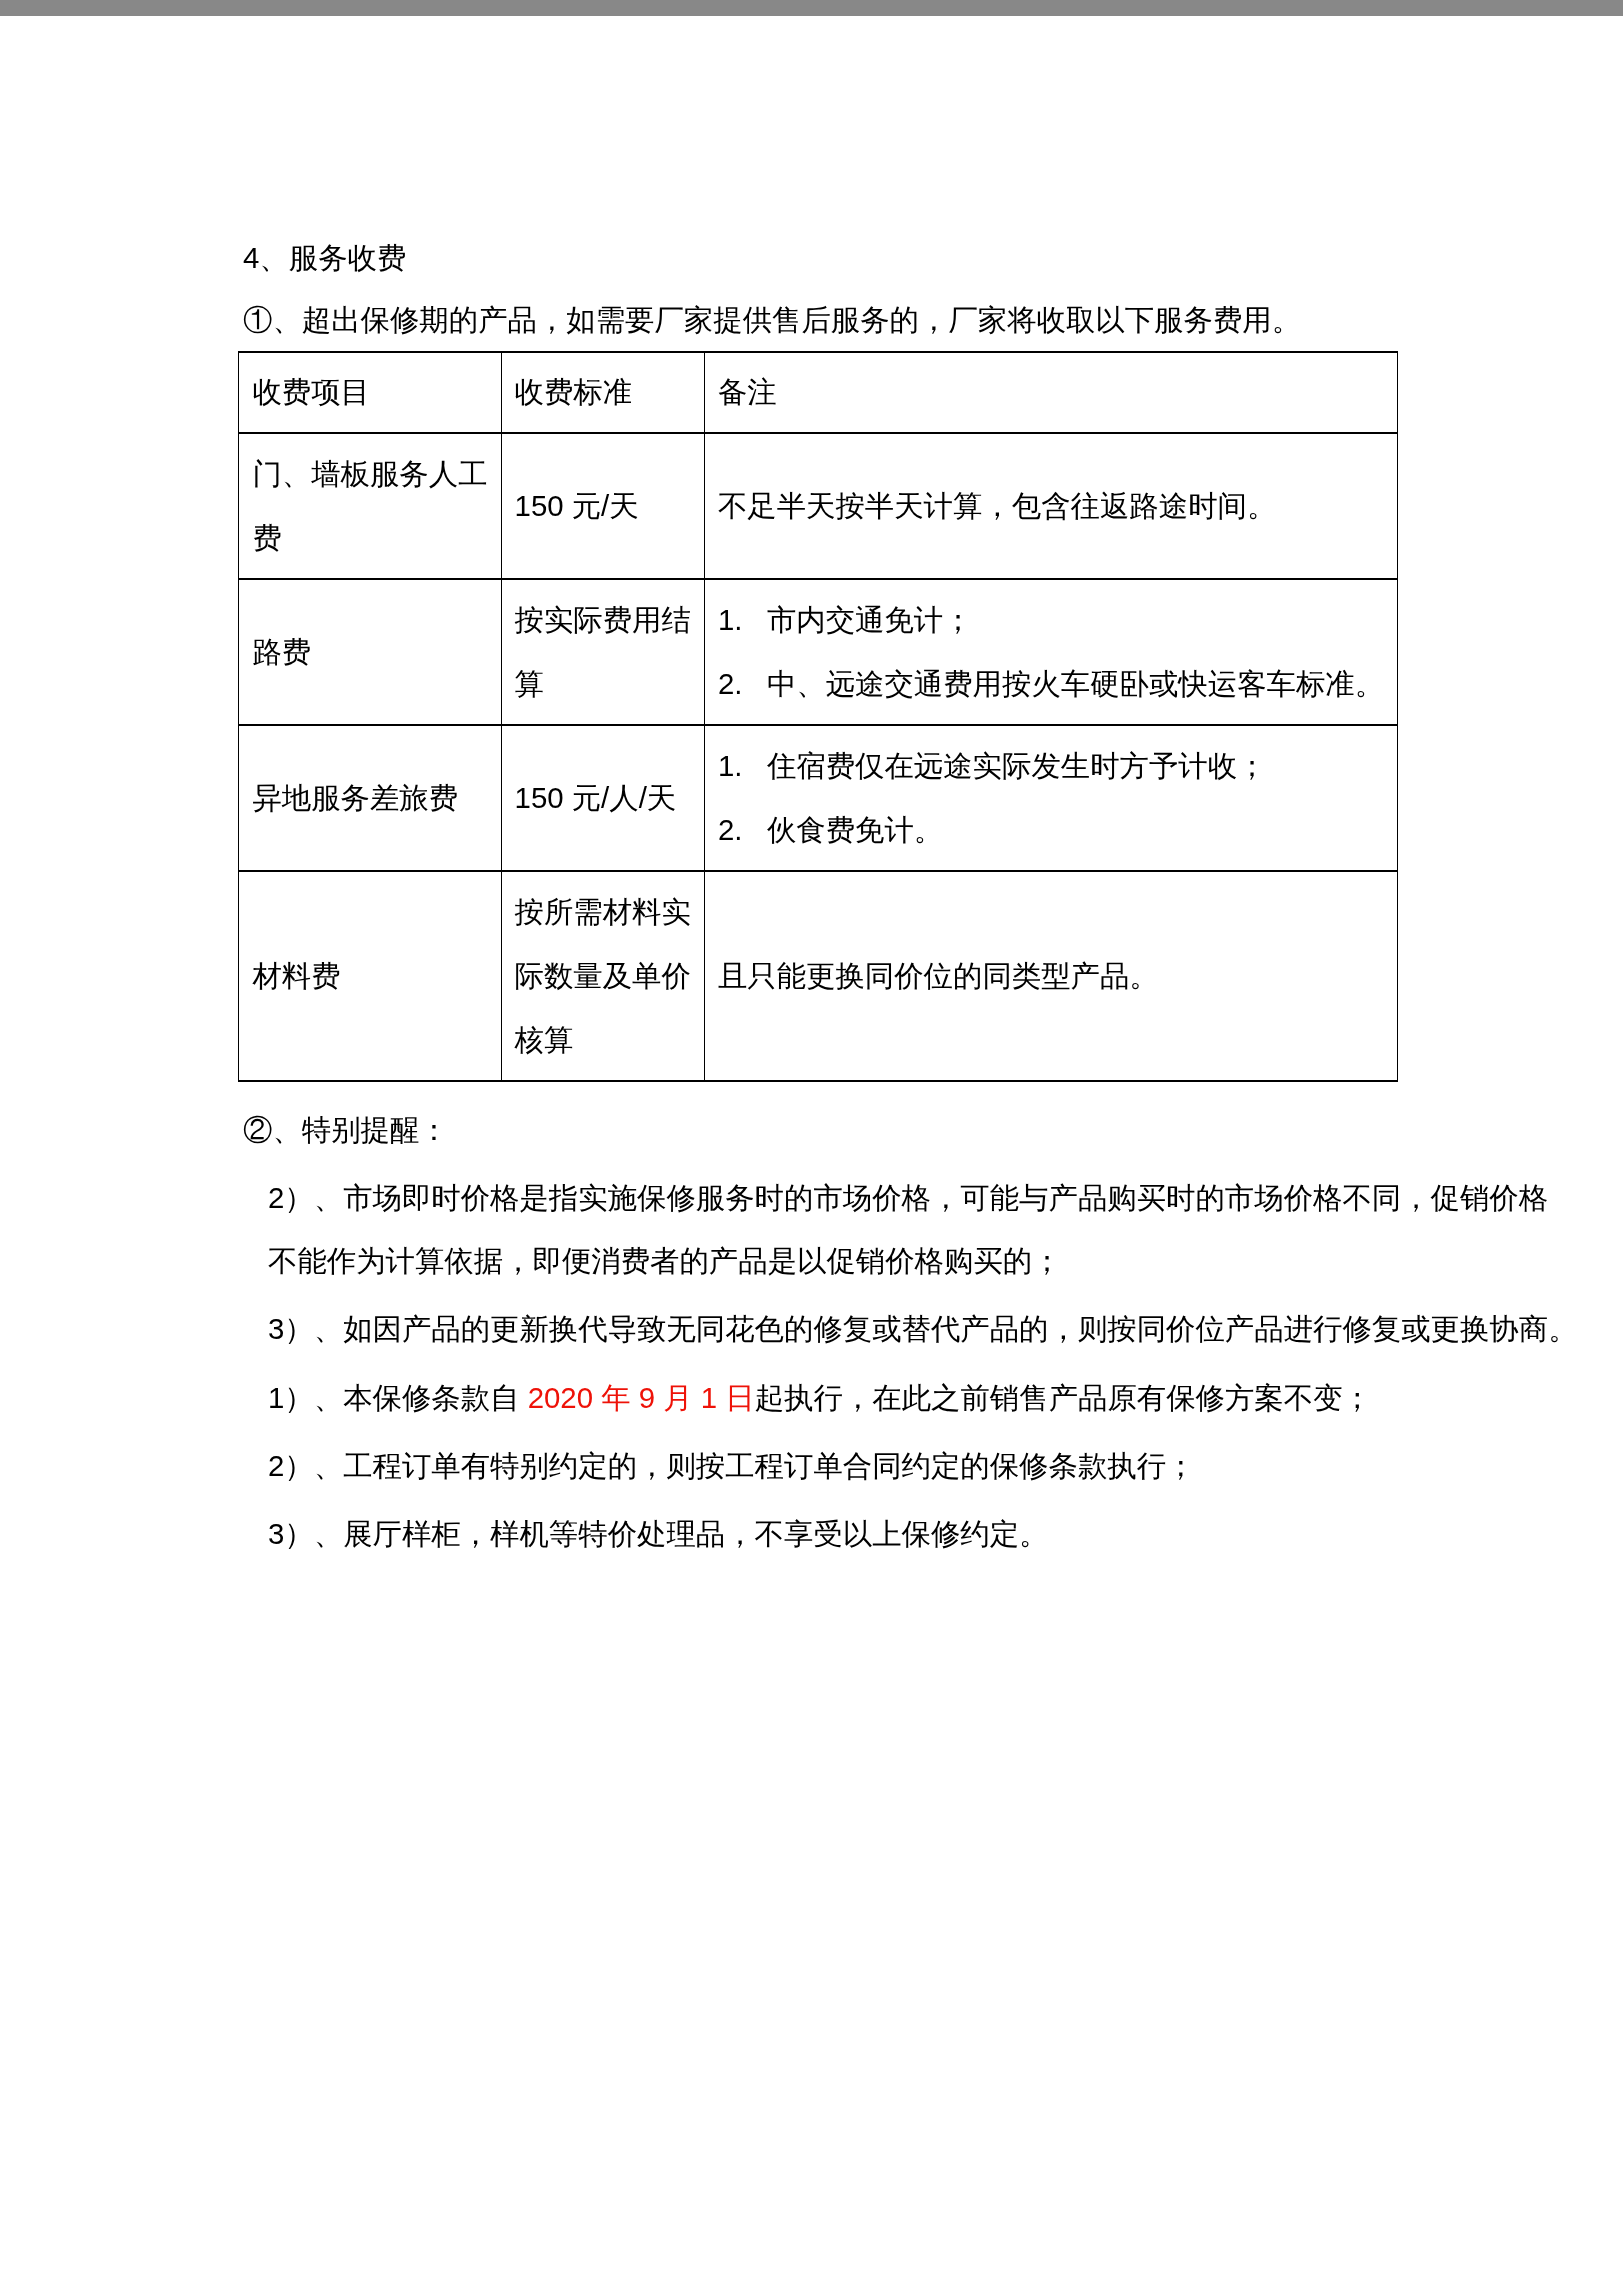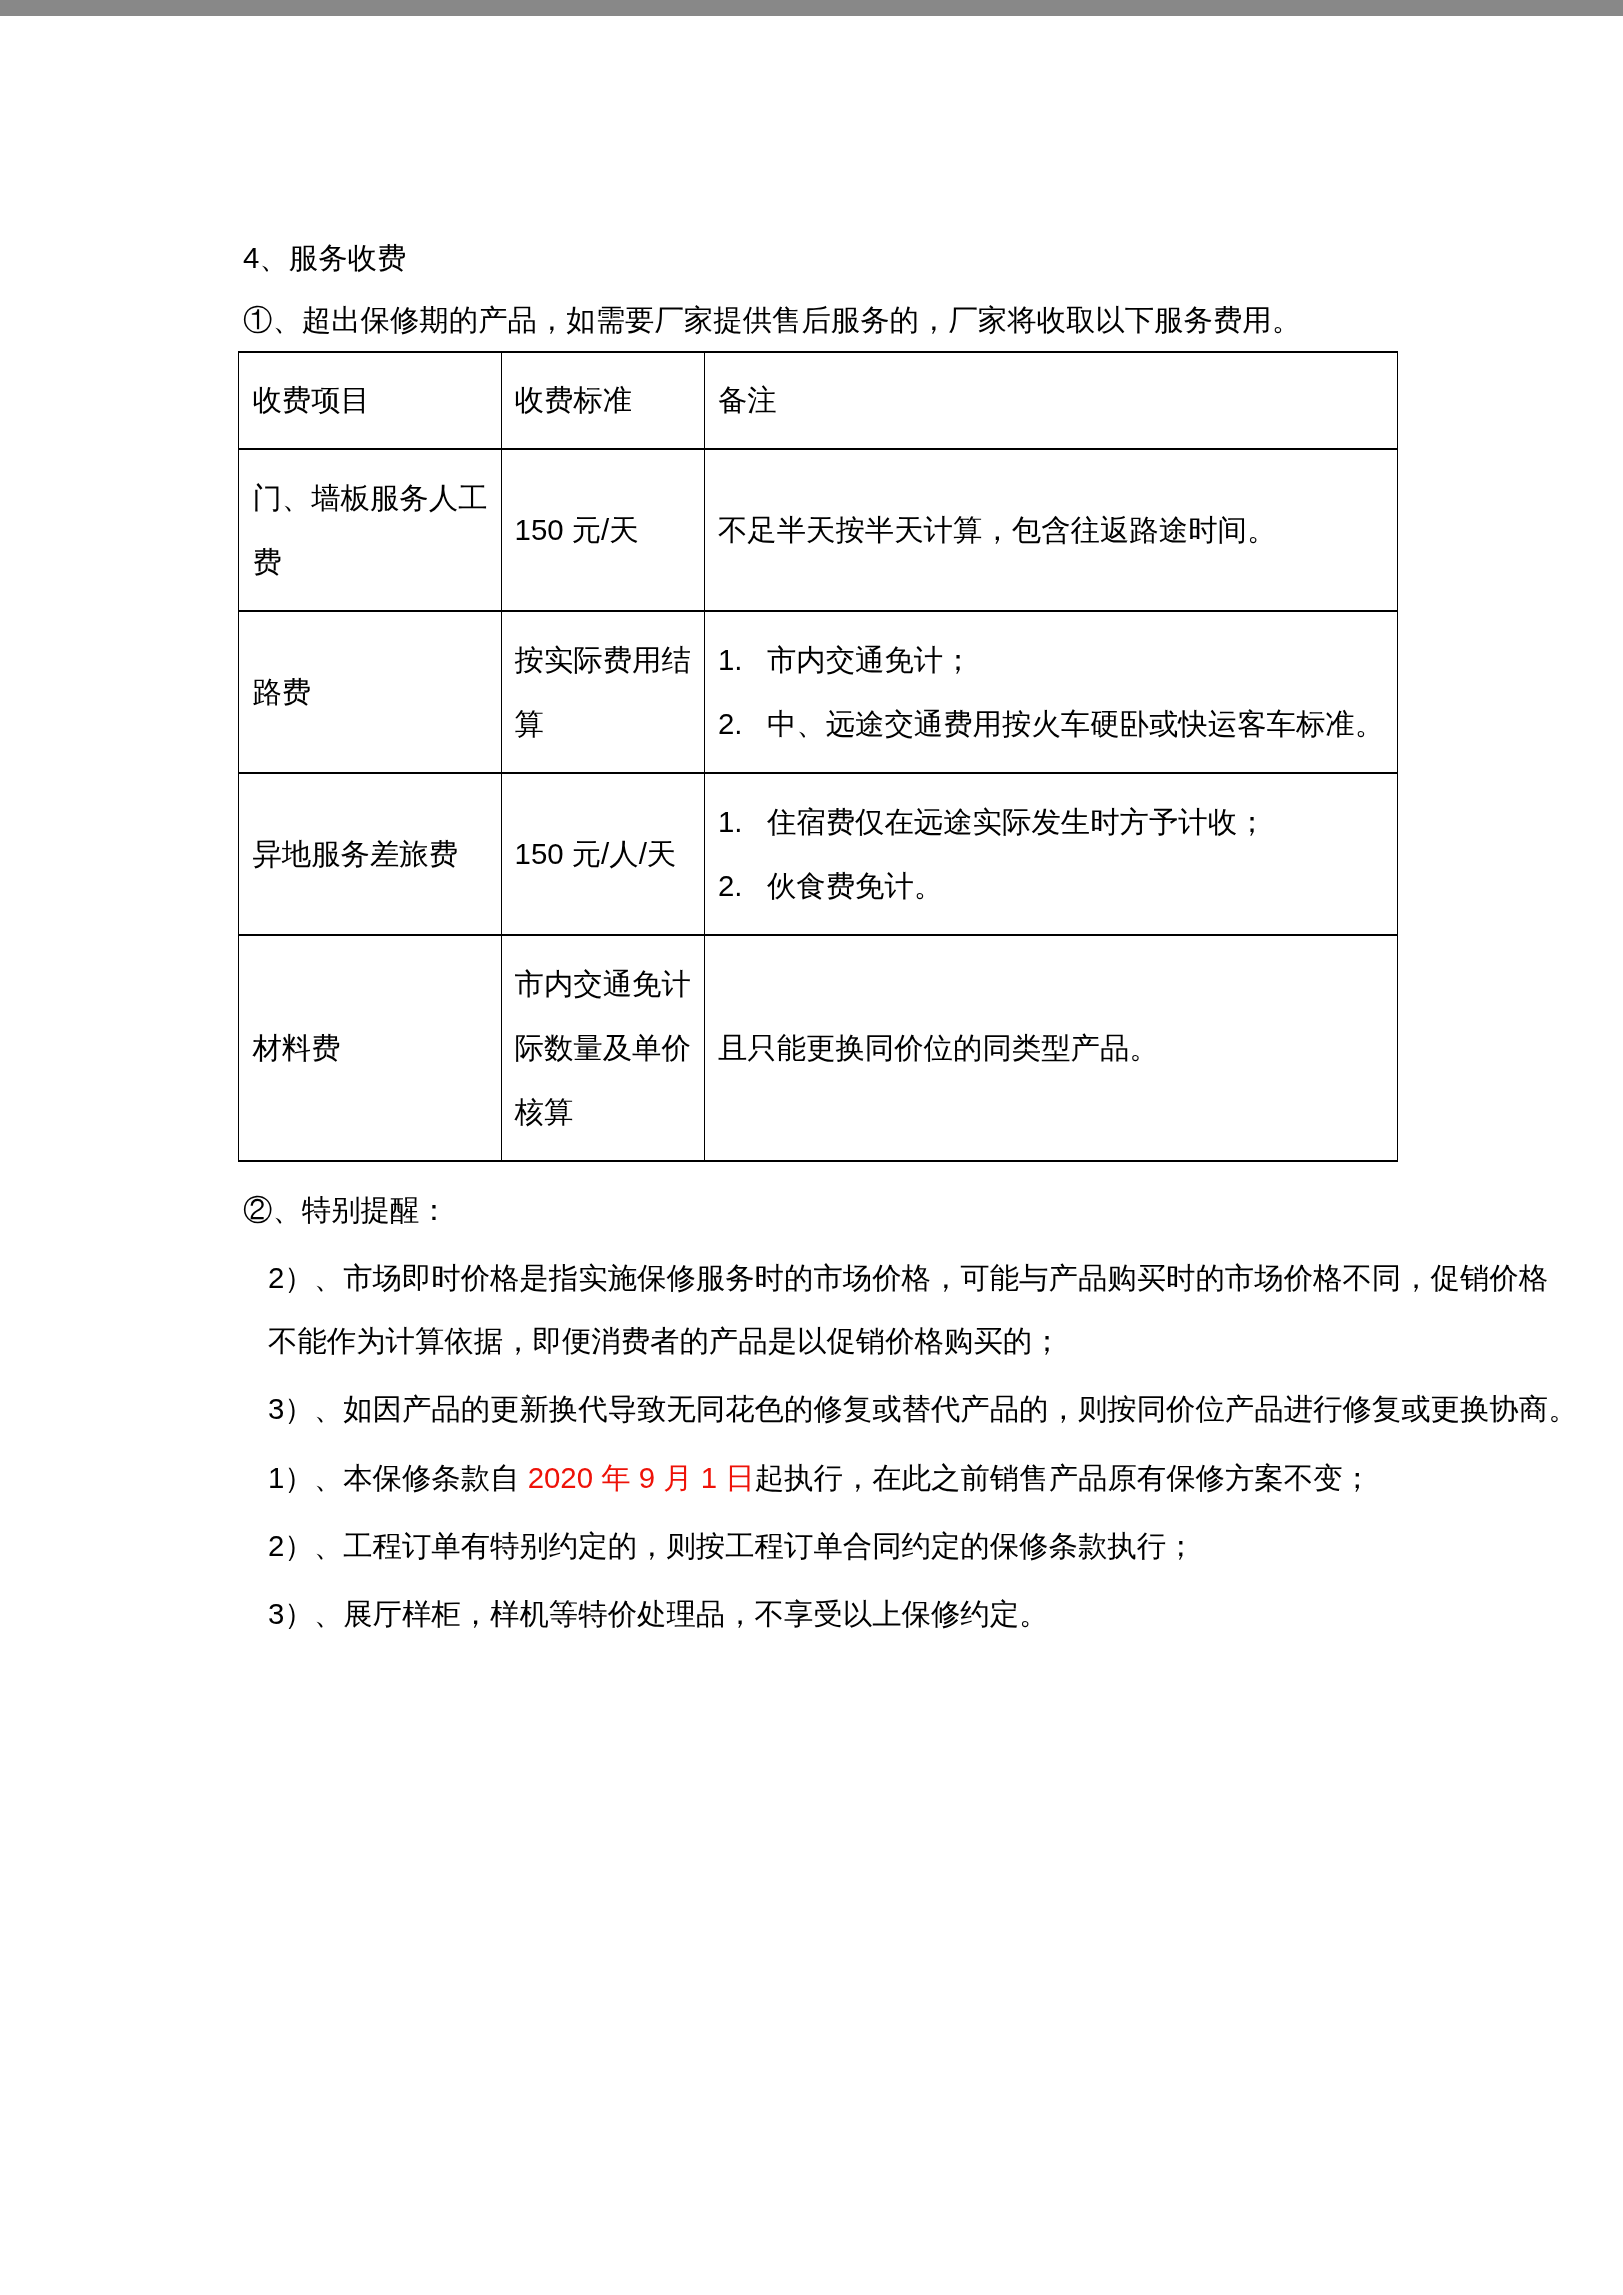--- a/index.html
+++ b/index.html
@@ -29,21 +29,21 @@
     border-collapse:collapse;
     margin-left:-4.6px;
     table-layout:fixed;
   }
   table.fee-table th,
   table.fee-table td{
     border:1.3px solid var(--border,#000);
     border-top-width:2.6px;
     border-bottom-width:2.6px;
     vertical-align:middle;
-    padding:16px 13px;
+    padding:8px 13px;
     font-weight:normal;
     text-align:left;
   }
   col.c1{width:262px;}
   col.c2{width:203px;}
   col.c3{width:690px;}
   tr.header-row th{height:63px;}
   .cell-line{
     line-height:64px;
     white-space:pre;
@@ -124,21 +124,21 @@
         <td>
               <div class="cell-line">1.   住宿费仅在远途实际发生时方予计收；</div>
               <div class="cell-line">2.   伙食费免计。</div>
             </td>
       </tr>
       <tr>
         <td>
               <div class="cell-line">材料费</div>
             </td>
         <td>
-              <div class="cell-line">市内交通免计</div>
+              <div class="cell-line">按所需材料实</div>
               <div class="cell-line">际数量及单价</div>
               <div class="cell-line">核算</div>
             </td>
         <td>
               <div class="cell-line">且只能更换同价位的同类型产品。</div>
             </td>
       </tr>
     </tbody>
       </table>
 

